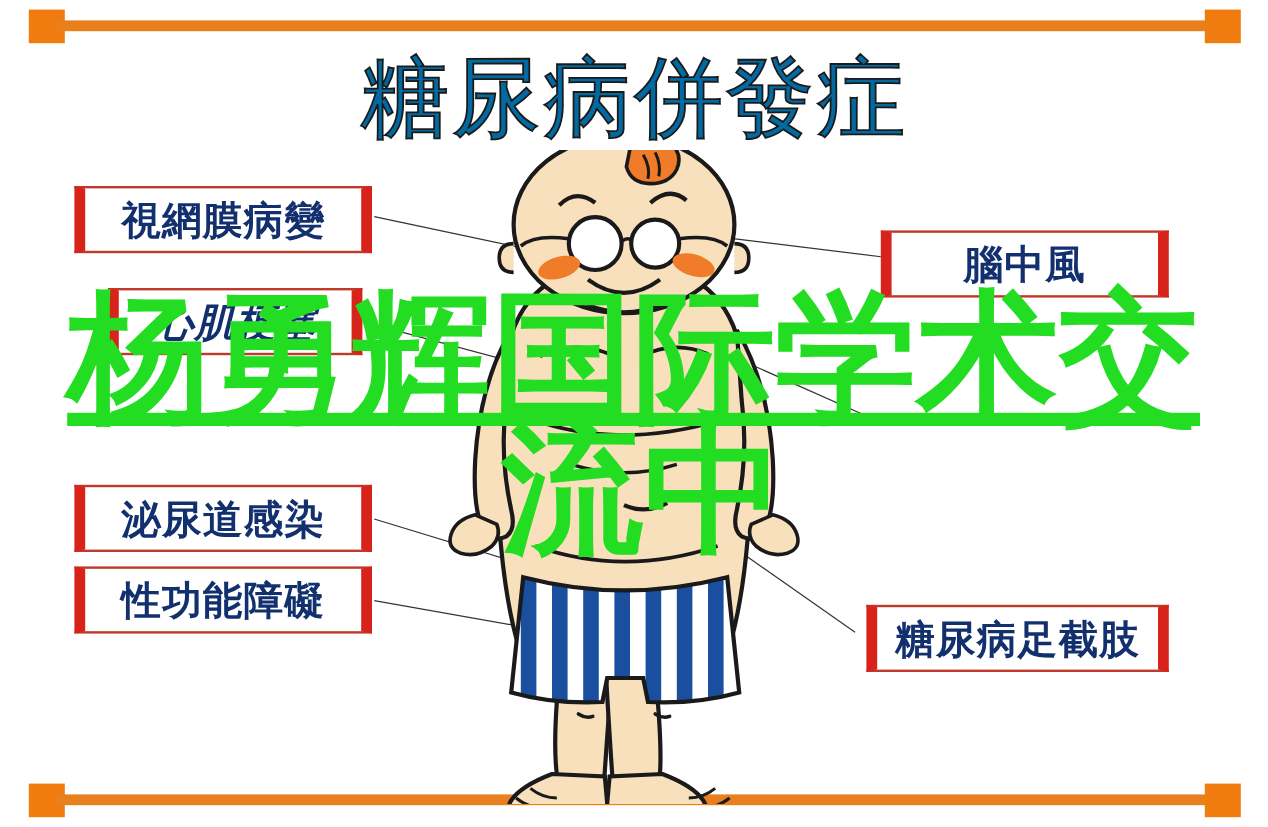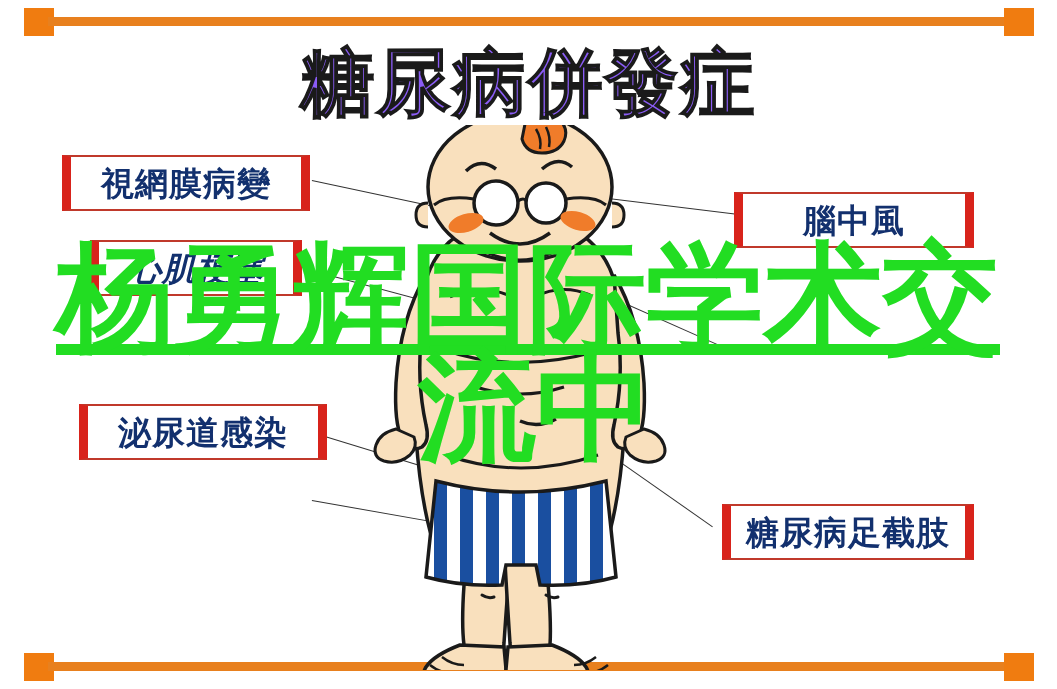--- a/index.html
+++ b/index.html
@@ -8,21 +8,21 @@
 
   #stage{position:relative;width:1057px;height:689px;background:#ffffff;overflow:hidden;}
 
   
   .frm-line{position:absolute;background:#e8801e;}
   .frm-sq{position:absolute;background:#f07c10;}
 
   
   .title{position:absolute;left:0;right:0;top:40px;text-align:center;
          font-family:"DejaVu Sans","Liberation Sans",sans-serif;
-         font-size:74px;line-height:84px;font-weight:700;color:#8b5cf6;
+         font-size:74px;line-height:84px;font-weight:400;color:#0369a1;
          letter-spacing:2px;white-space:nowrap;
          -webkit-text-stroke:1.5px #1a1a1a;}
 
   
   .lbl{position:absolute;background:#ffffff;
        border-top:2px solid #c0392b;border-bottom:2px solid #c0392b;
        border-left:9px solid #d8231b;border-right:9px solid #d8231b;
        box-sizing:border-box;display:flex;align-items:center;
        justify-content:center;}
   .lbl span{font-family:"DejaVu Serif","Liberation Serif",serif;
@@ -131,22 +131,25 @@
       <path d="M158 128 q32 14 64 0" stroke="#1a1a1a" stroke-width="3" fill="none"></path>
     </svg>
   </div>
 
   <div class="lbl" style="left:62px;top:155px;width:248px;height:56px;">
     <span>視網膜病變</span>
   </div>
   <div class="lbl" style="left:90px;top:240px;width:212px;height:56px;font-style:italic;">
     <span>心肌梗塞</span>
   </div>
-  <div class="lbl" style="left:62px;top:404px;width:248px;height:56px;margin-left:17px;">
+  <div class="lbl" style="left:62px;top:404px;width:248px;height:56px;">
     <span>泌尿道感染</span>
+  </div>
+  <div class="lbl" style="left:62px;top:472px;width:248px;height:56px;">
+    <span>性功能障礙</span>
   </div>
   <div class="lbl" style="left:734px;top:192px;width:240px;height:56px;">
     <span>腦中風</span>
   </div>
   <div class="lbl" style="left:722px;top:504px;width:252px;height:56px;">
     <span>糖尿病足截肢</span>
   </div>
 
   <div class="wm" id="wm1">杨勇辉国际学术交</div>
   <div class="wm" id="wm2">流中</div>

